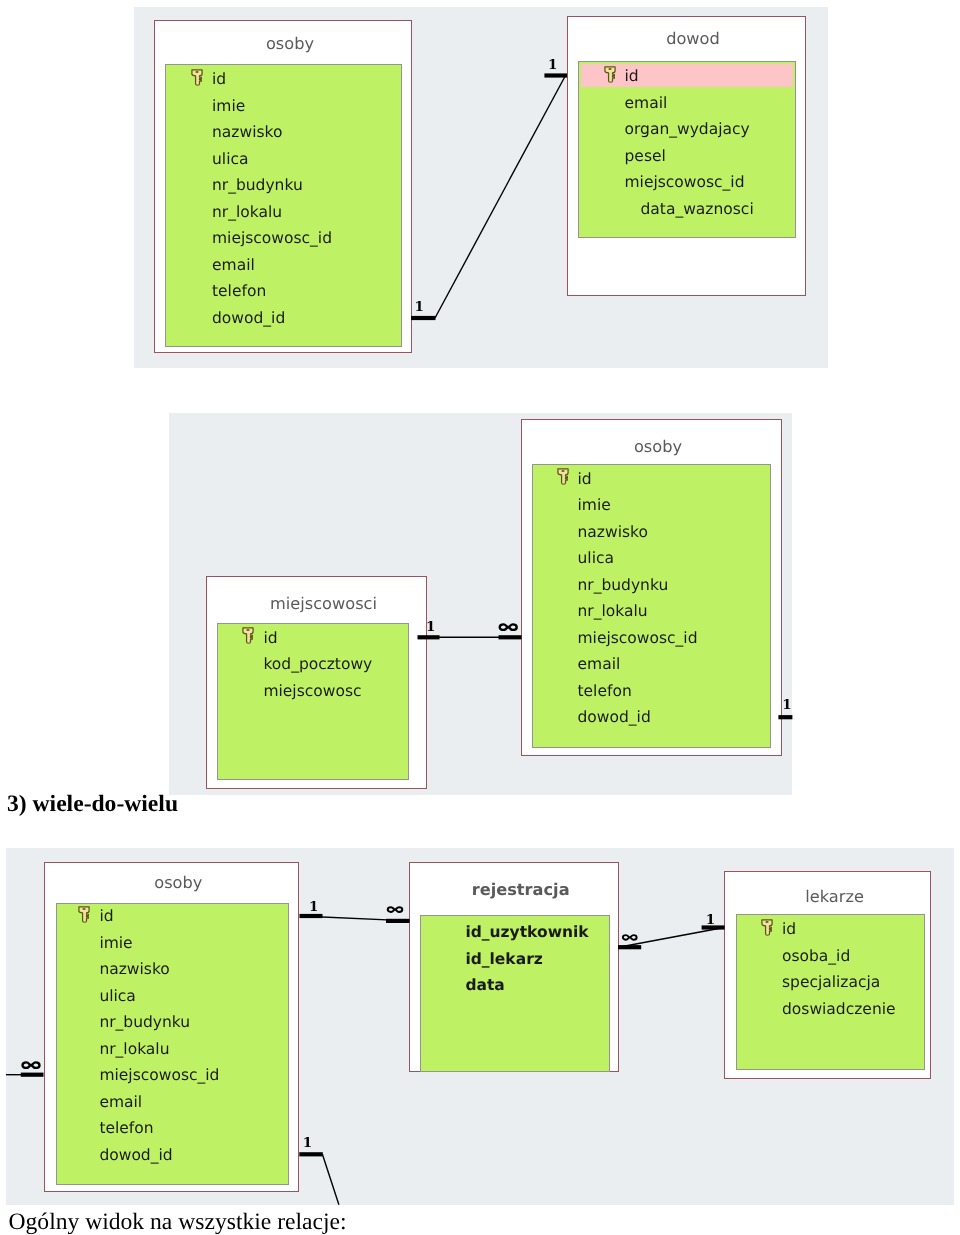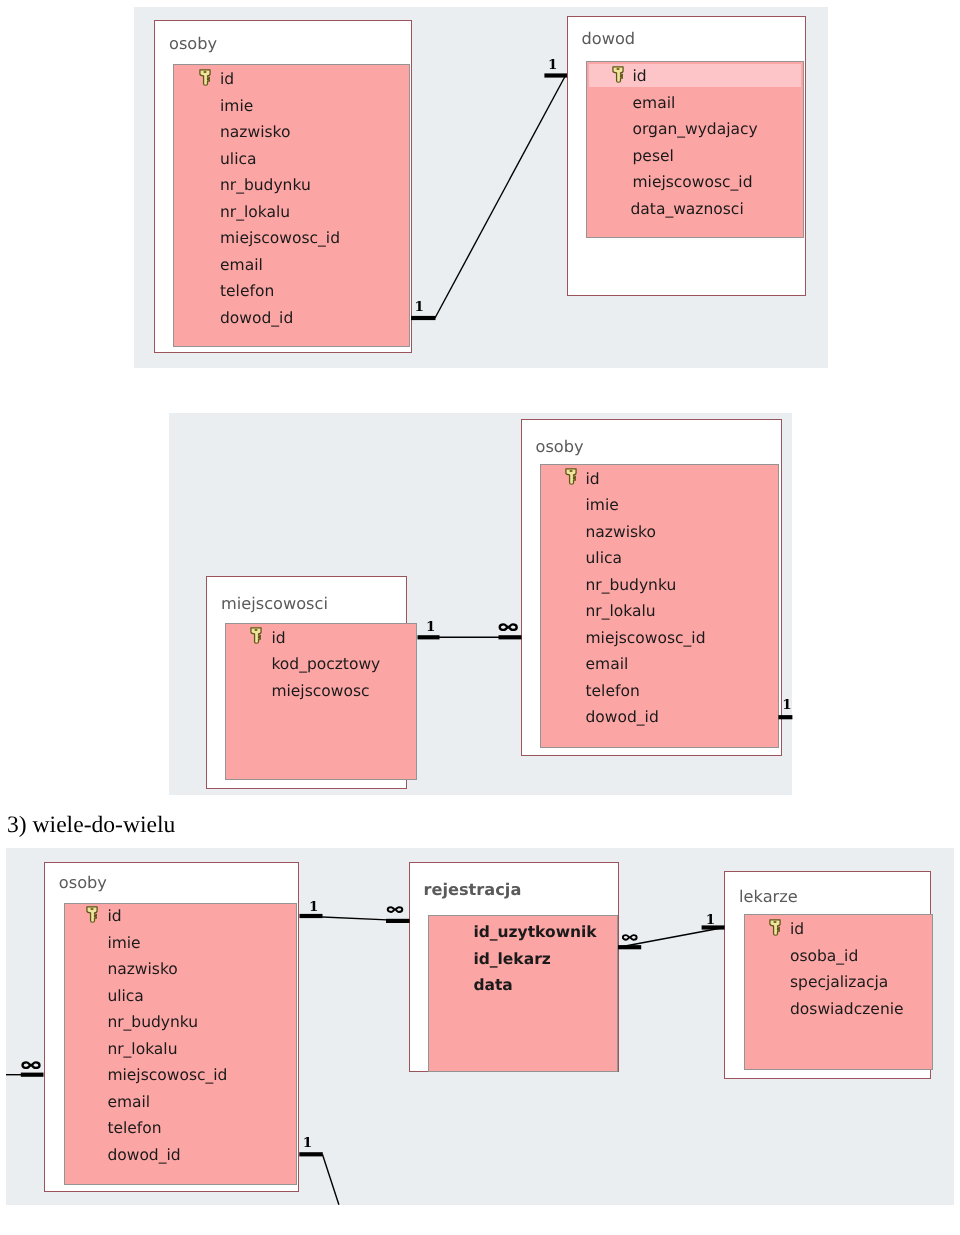--- a/index.html
+++ b/index.html
@@ -4,23 +4,23 @@
 <title>Relacje w bazie danych</title>
 <style>
   html,body{margin:0;padding:0;background:#ffffff;}
   body{width:960px;height:1235px;position:relative;overflow:hidden;
        font-family:"Liberation Serif",serif;-webkit-font-smoothing:antialiased;
        text-rendering:geometricPrecision;}
   .page{position:absolute;left:0;top:0;width:960px;height:1235px;background:#fff;}
   .diagram{position:absolute;left:0;top:0;width:960px;height:1235px;}
   .canvas{position:absolute;background:#eaeef1;}
   .tbl{position:absolute;border:1px solid #9c545c;background:#ffffff;box-sizing:border-box;}
-  .tbl-title{position:absolute;left:14px;right:0;
+  .tbl-title{position:absolute;left:14px;right:0;text-align:center;
              font-family:"DejaVu Sans",sans-serif;font-size:16.2px;color:#5a5a5a;line-height:1;}
-  .fieldbox{position:absolute;border:1px solid #949494;box-sizing:border-box;background:#fca5a5;overflow:hidden;margin-left:8px;}
+  .fieldbox{position:absolute;border:1px solid #949494;box-sizing:border-box;background:#bef264;overflow:hidden;}
   .field{position:absolute;font-family:"DejaVu Sans",sans-serif;font-size:15.5px;
          color:#1a1a1a;white-space:nowrap;line-height:1;}
   .hl{position:absolute;left:2px;right:2px;background:#fdc5c8;}
   .keyicon{position:absolute;line-height:0;}
   .para{position:absolute;font-family:"Liberation Serif",serif;color:#000;
         font-size:23.6px;white-space:nowrap;line-height:1;}
   .rel{position:absolute;left:0;top:0;width:960px;height:1235px;overflow:visible;}
   .card{position:absolute;font-family:"DejaVu Serif",serif;font-weight:bold;
         font-size:13.5px;color:#000;line-height:1;}
   .card.inf{font-size:0;line-height:0;}
@@ -58,34 +58,34 @@
           <div class="hl" style="top:2.2px;height:23.2px;"></div>
           <span class="keyicon" style="left:25px;top:3.5px;"><svg viewBox="0 0 11 17" width="12" height="17.5" preserveAspectRatio="none">
               <path d="M0.85 0.8 H10.15 V4.9 Q10.15 6.4 7.8 6.7 V8.0 H9.5 V9.3 H7.8 V10.6 H9.5 V11.9 H7.8 V14.3 Q7.8 15.8 6.0 15.8 Q4.2 15.8 4.2 14.3 V6.7 Q0.85 6.4 0.85 4.9 Z" fill="#efe3a0" stroke="#5e5416" stroke-width="1.15" stroke-linejoin="round"></path>
               <ellipse cx="5.5" cy="2.9" rx="1.5" ry="0.95" fill="#6f6018"></ellipse>
             </svg></span>
           <div class="field" style="left:46px;top:7px;">id</div>
           <div class="field" style="left:46px;top:33.5px;">email</div>
           <div class="field" style="left:46px;top:60px;">organ_wydajacy</div>
           <div class="field" style="left:46px;top:86.5px;">pesel</div>
           <div class="field" style="left:46px;top:113px;">miejscowosc_id</div>
-          <div class="field" style="left:44px;top:139.5px;">data_waznosci</div>
+          <div class="field" style="left:62px;top:139.5px;">data_waznosci</div>
         </div>
       </div>
 <svg class="rel">
         <path d="M435 318 L565.5 75.5" stroke="#000" stroke-width="1.4" fill="none"></path>
         <path d="M411 318 H435.5" stroke="#000" stroke-width="4.2" fill="none"></path>
         <path d="M544.4 75.5 H567" stroke="#000" stroke-width="4.2" fill="none"></path>
       </svg>
 <div class="card" style="left:414.5px;top:301px;">1</div>
 <div class="card" style="left:548px;top:58.5px;">1</div>
 </div>
 <div class="diagram">
 <div class="canvas" style="left:169.4px;top:413.3px;width:622.8px;height:381.6px;"></div>
-<div class="tbl" style="left:206px;top:576px;width:201px;height:213px;">
+<div class="tbl" style="left:206px;top:576px;width:221px;height:213px;">
         <div class="tbl-title" style="top:18.5px;">miejscowosci</div>
         <div class="fieldbox" style="left:9.8px;top:46.2px;width:192px;height:156.5px;">
           <span class="keyicon" style="left:24.6px;top:3px;"><svg viewBox="0 0 11 17" width="12" height="17.5" preserveAspectRatio="none">
               <path d="M0.85 0.8 H10.15 V4.9 Q10.15 6.4 7.8 6.7 V8.0 H9.5 V9.3 H7.8 V10.6 H9.5 V11.9 H7.8 V14.3 Q7.8 15.8 6.0 15.8 Q4.2 15.8 4.2 14.3 V6.7 Q0.85 6.4 0.85 4.9 Z" fill="#efe3a0" stroke="#5e5416" stroke-width="1.15" stroke-linejoin="round"></path>
               <ellipse cx="5.5" cy="2.9" rx="1.5" ry="0.95" fill="#6f6018"></ellipse>
             </svg></span>
           <div class="field" style="left:45.6px;top:6.5px;">id</div>
           <div class="field" style="left:45.6px;top:33px;">kod_pocztowy</div>
           <div class="field" style="left:45.6px;top:59.5px;">miejscowosc</div>
         </div>
@@ -117,21 +117,21 @@
       </svg>
 <div class="card" style="left:426px;top:621px;">1</div>
 <div class="card inf" style="left:498px;top:622.5px;">
         <span class="cardtxt">∞</span>
         <svg class="infsvg" viewBox="0 0 21 9" width="20.4" height="8.4">
           <path d="M5.6 1.5 C8.0 1.5 8.9 4.5 10.5 4.5 C12.1 4.5 13.0 1.5 15.4 1.5 C17.9 1.5 19.6 2.8 19.6 4.5 C19.6 6.2 17.9 7.5 15.4 7.5 C13.0 7.5 12.1 4.5 10.5 4.5 C8.9 4.5 8.0 7.5 5.6 7.5 C3.1 7.5 1.4 6.2 1.4 4.5 C1.4 2.8 3.1 1.5 5.6 1.5 Z" fill="none" stroke="#000" stroke-width="2.55"></path>
         </svg>
       </div>
 <div class="card" style="left:782.3px;top:698.6px;">1</div>
 </div>
-<div class="para" style="left:7px;top:814px;">3) wiele-do-wielu</div>
+<div class="para" style="left:7px;top:793px;font-weight:bold;">3) wiele-do-wielu</div>
 <div class="diagram">
 <div class="canvas" style="left:5.8px;top:847.9px;width:948.4px;height:356.9px;"></div>
 <div class="tbl" style="left:43.8px;top:862.3px;width:255.1px;height:329.5px;">
         <div class="tbl-title" style="top:11.5px;">osoby</div>
         <div class="fieldbox" style="left:10.8px;top:39.4px;width:233.8px;height:281.9px;">
           <span class="keyicon" style="left:21.8px;top:2.1px;"><svg viewBox="0 0 11 17" width="12" height="17.5" preserveAspectRatio="none">
               <path d="M0.85 0.8 H10.15 V4.9 Q10.15 6.4 7.8 6.7 V8.0 H9.5 V9.3 H7.8 V10.6 H9.5 V11.9 H7.8 V14.3 Q7.8 15.8 6.0 15.8 Q4.2 15.8 4.2 14.3 V6.7 Q0.85 6.4 0.85 4.9 Z" fill="#efe3a0" stroke="#5e5416" stroke-width="1.15" stroke-linejoin="round"></path>
               <ellipse cx="5.5" cy="2.9" rx="1.5" ry="0.95" fill="#6f6018"></ellipse>
             </svg></span>
           <div class="field" style="left:42.8px;top:5.6px;">id</div>
@@ -194,13 +194,14 @@
       </div>
 <div class="card" style="left:705.8px;top:913.7px;">1</div>
 <div class="card inf" style="left:20.6px;top:1061.1px;">
         <span class="cardtxt">∞</span>
         <svg class="infsvg" viewBox="0 0 21 9" width="20" height="8.4">
           <path d="M5.6 1.5 C8.0 1.5 8.9 4.5 10.5 4.5 C12.1 4.5 13.0 1.5 15.4 1.5 C17.9 1.5 19.6 2.8 19.6 4.5 C19.6 6.2 17.9 7.5 15.4 7.5 C13.0 7.5 12.1 4.5 10.5 4.5 C8.9 4.5 8.0 7.5 5.6 7.5 C3.1 7.5 1.4 6.2 1.4 4.5 C1.4 2.8 3.1 1.5 5.6 1.5 Z" fill="none" stroke="#000" stroke-width="2.55"></path>
         </svg>
       </div>
 <div class="card" style="left:302.8px;top:1137px;">1</div>
 </div>
+<div class="para" style="left:8.5px;top:1211px;">Ogólny widok na wszystkie relacje:</div>
 </div>
 
 </body></html>

